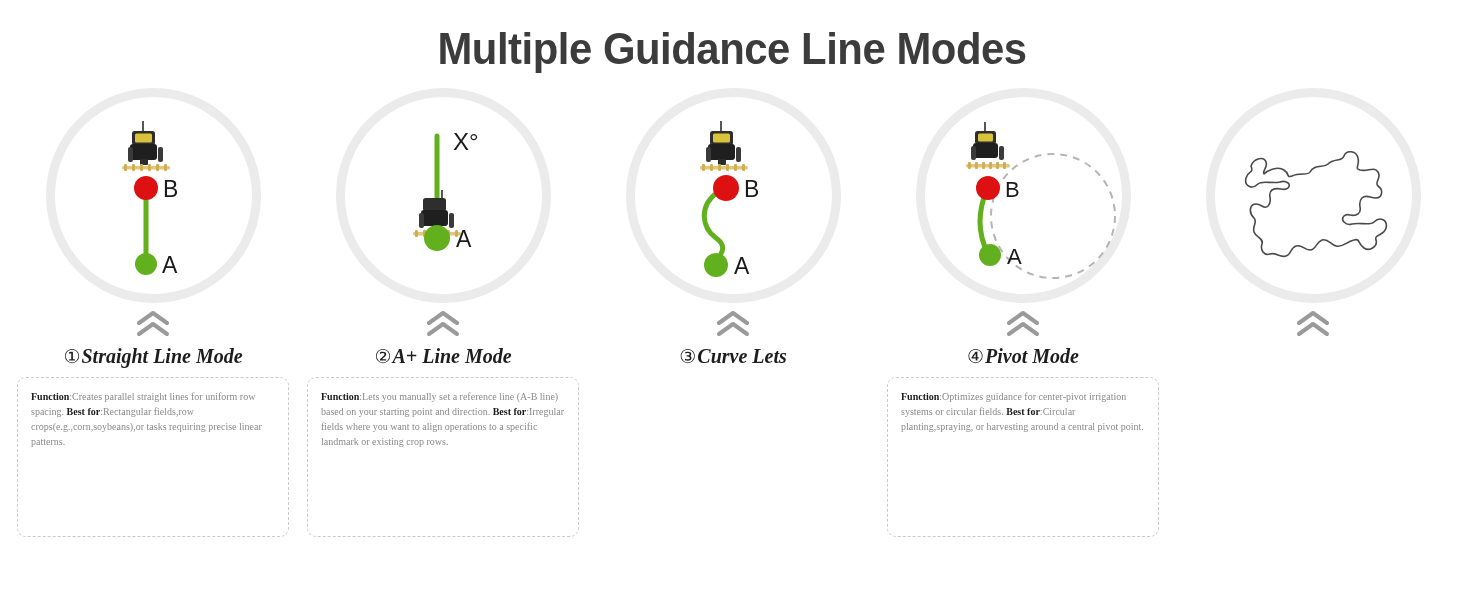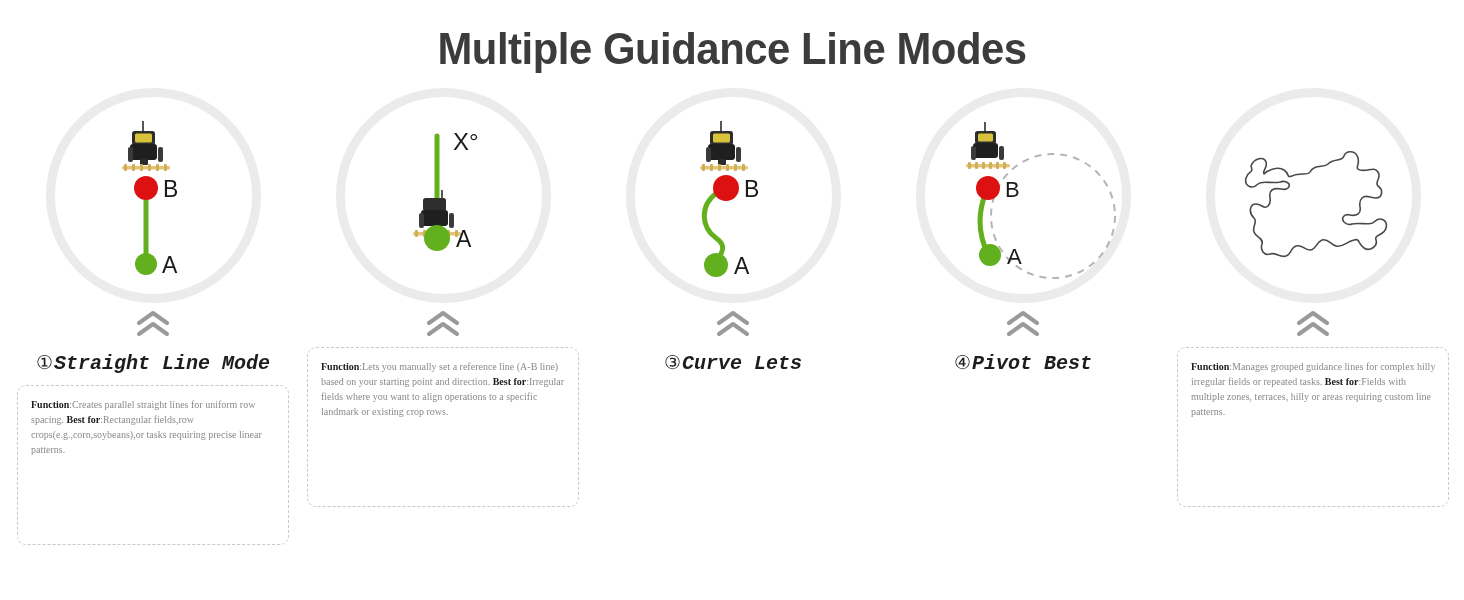--- a/index.html
+++ b/index.html
@@ -76,22 +76,22 @@
   .chevron {
     margin-top: 6px;
     height: 30px;
     display: flex;
     align-items: center;
     justify-content: center;
   }
 
   
   .mode-label {
-    margin-top: 12px;
-    font-family: Liberation Mono, monospace;
+    margin-top: 4px;
+    font-family: Liberation Serif, serif;
     font-weight: bold;
     font-style: italic;
     font-size: 20px;
     color: #1d1d1d;
     white-space: nowrap;
     height: 26px;
     line-height: 26px;
   }
   .mode-label .num {
     font-style: normal;
@@ -212,20 +212,23 @@
           <circle cx="101" cy="150" r="13" fill="#62b01e"></circle>
           <text x="120" y="159" font-family="Liberation Sans, sans-serif" font-size="23" fill="#1a1a1a">A</text>
         </svg>
       </div>
     </div>
     <div class="chevron">
       <svg width="36" height="26" viewBox="0 0 36 26" xmlns="http://www.w3.org/2000/svg">
         <path d="M4 12 L18 2 L32 12" fill="none" stroke="#9a9a9a" stroke-width="4" stroke-linecap="round" stroke-linejoin="round"></path>
         <path d="M4 23 L18 13 L32 23" fill="none" stroke="#9a9a9a" stroke-width="4" stroke-linecap="round" stroke-linejoin="round"></path>
       </svg>
+    </div>
+    <div class="mode-label">
+      <span class="num">②</span><span>A+ Line Mode</span>
     </div>
     <div class="desc-box">
       <p class="desc-para">
         <b>Function</b><span>:Lets you manually set a reference line (A-B line) based on your starting point and direction.</span>
         <b>Best for</b><span>:Irregular fields where you want to align operations to a specific landmark or existing crop rows.</span>
       </p>
     </div>
   </div>
 
   <div class="panel">
@@ -310,21 +313,27 @@
         </svg>
       </div>
     </div>
     <div class="chevron">
       <svg width="36" height="26" viewBox="0 0 36 26" xmlns="http://www.w3.org/2000/svg">
         <path d="M4 12 L18 2 L32 12" fill="none" stroke="#9a9a9a" stroke-width="4" stroke-linecap="round" stroke-linejoin="round"></path>
         <path d="M4 23 L18 13 L32 23" fill="none" stroke="#9a9a9a" stroke-width="4" stroke-linecap="round" stroke-linejoin="round"></path>
       </svg>
     </div>
     <div class="mode-label">
-      <span class="num">④</span><span>Pivot Best</span>
+      <span class="num">④</span><span>Pivot Mode</span>
+    </div>
+    <div class="desc-box">
+      <p class="desc-para">
+        <b>Function</b><span>:Optimizes guidance for center-pivot irrigation systems or circular fields.</span>
+        <b>Best for</b><span>:Circular planting,spraying, or harvesting around a central pivot point.</span>
+      </p>
     </div>
   </div>
 
   <div class="panel">
     <div class="circle-wrap">
       <div class="ring"></div>
       <div class="scene">
         <svg width="215" height="215" viewBox="0 0 215 215" xmlns="http://www.w3.org/2000/svg">
           <path d="M45 78 C 48 70, 58 68, 60 74 C 62 80, 56 82, 58 86
                    C 62 82, 72 78, 78 82 C 84 86, 80 90, 86 88
@@ -347,21 +356,15 @@
                    C 46 102, 38 98, 40 90 C 42 82, 48 86, 45 78 Z" fill="none" stroke="#4a4a4a" stroke-width="1.6" stroke-linejoin="round"></path>
         </svg>
       </div>
     </div>
     <div class="chevron">
       <svg width="36" height="26" viewBox="0 0 36 26" xmlns="http://www.w3.org/2000/svg">
         <path d="M4 12 L18 2 L32 12" fill="none" stroke="#9a9a9a" stroke-width="4" stroke-linecap="round" stroke-linejoin="round"></path>
         <path d="M4 23 L18 13 L32 23" fill="none" stroke="#9a9a9a" stroke-width="4" stroke-linecap="round" stroke-linejoin="round"></path>
       </svg>
     </div>
-    <div class="desc-box">
-      <p class="desc-para">
-        <b>Function</b><span>:Manages grouped guidance lines for complex hilly irregular fields or repeated tasks.</span>
-        <b>Best for</b><span>:Fields with multiple zones, terraces, hilly or areas requiring custom line patterns.</span>
-      </p>
-    </div>
   </div>
 
 </div>
 
 </body></html>

